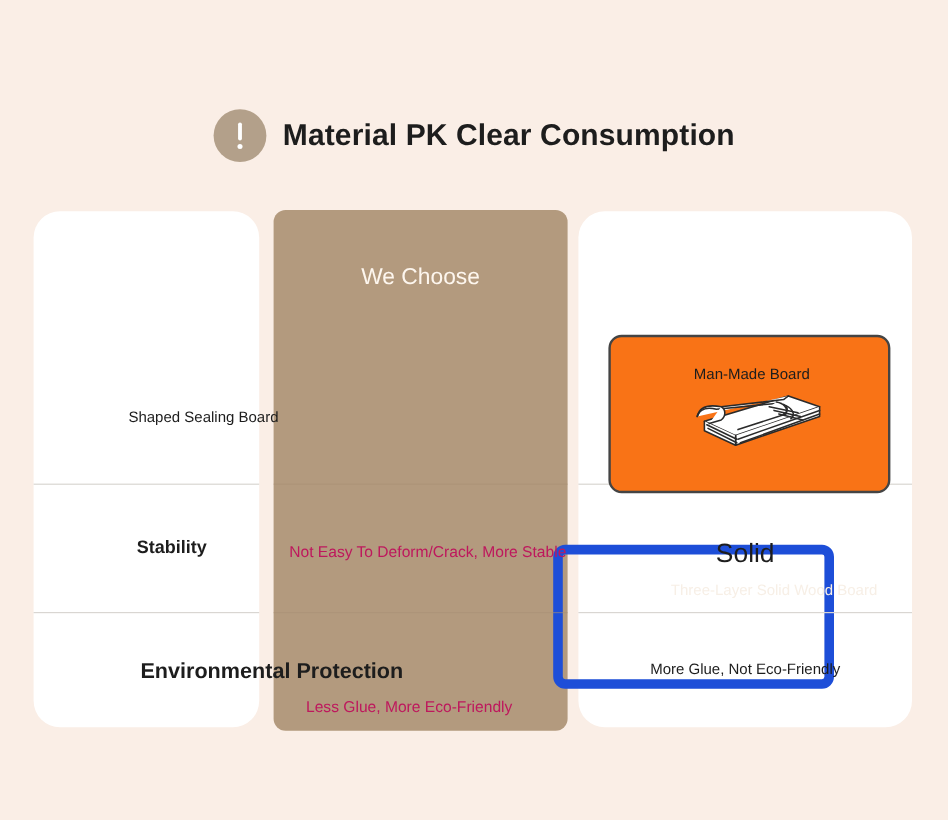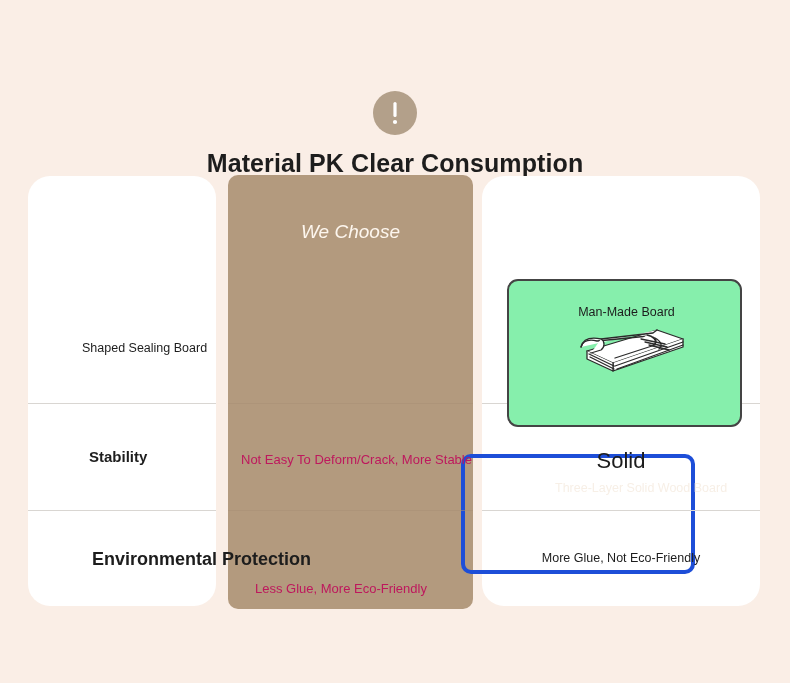--- a/index.html
+++ b/index.html
@@ -8,21 +8,21 @@
     background:#faeee6;
     font-family:"Liberation Sans",sans-serif;
     overflow:hidden;
     position:relative;
   }
   .stage{position:absolute;left:0;top:0;width:790px;height:683px;}
 
   
   .title-row{
     position:absolute;left:0;top:91px;width:790px;
-    display:flex;align-items:center;justify-content:center;gap:14px;flex-direction:column;
+    display:flex;align-items:center;justify-content:center;gap:14px;
   }
   .alert-circle{
     width:44px;height:44px;border-radius:50%;
     background:#b3a08a;
     display:flex;align-items:center;justify-content:center;
     flex:0 0 auto;
   }
   .alert-circle svg{display:block;}
   .title-text{
     font-size:25px;font-weight:bold;color:#1d1d1d;
@@ -50,51 +50,51 @@
   .div-l1{left:28px;top:403px;width:188px;}
   .div-l2{left:28px;top:510px;width:188px;}
   .div-r1{left:482px;top:403px;width:278px;}
   .div-r2{left:482px;top:510px;width:278px;}
   .div-m1{left:228px;top:403px;width:245px;background:#a88f74;opacity:.55;}
   .div-m2{left:228px;top:510px;width:245px;background:#a88f74;opacity:.55;}
 
   
   .head-mid{
     position:absolute;left:228px;top:221px;width:245px;
-    text-align:center;font-size:19px;color:#fdf6ee;font-style:italic;
+    text-align:center;font-size:19px;color:#fdf6ee;
   }
   .head-right{
     position:absolute;left:482px;top:222px;width:278px;
     text-align:center;font-size:17px;font-weight:bold;color:#1d1d1d;
   }
 
   
   .box-mid{
     position:absolute;left:233px;top:279px;width:234px;height:120px;
-    border:4px solid #1d4ed8;border-radius:10px;box-sizing:border-box;
+    border:8px solid #1d4ed8;border-radius:10px;box-sizing:border-box;
   }
   .box-right{
-    position:absolute;left:507px;top:279px;width:235px;height:148px;
+    position:absolute;left:507px;top:279px;width:235px;height:132px;
     border:2.5px solid #444444;border-radius:11px;box-sizing:border-box;
-    background:#86efac;
+    background:#f97316;
   }
   .box-label-mid{
     position:absolute;left:90px;top:23px;
     font-size:12.5px;color:#f7efe6;white-space:nowrap;
   }
   .box-label-right{
     position:absolute;left:0;top:24px;width:235px;
     text-align:center;font-size:12.5px;color:#1d1d1d;white-space:nowrap;
   }
   .art-mid{position:absolute;left:70px;top:46px;}
   .art-right{position:absolute;left:48px;top:44px;}
 
   
   .lbl{
-    position:absolute;font-weight:bold;color:#1d1d1d;white-space:nowrap;
+    position:absolute;font-weight:bold;color:#1d1d1d;white-space:nowrap;margin-left:25px;
   }
   .lbl-shaped{left:82px;top:341px;font-size:12.5px;font-weight:normal;}
   .lbl-stability{left:89px;top:448px;font-size:15px;}
   .lbl-env{left:92px;top:549px;font-size:18px;}
 
   .mid-val{
     position:absolute;color:#be185d;white-space:nowrap;font-size:13px;
   }
   .mid-stability{left:241px;top:452px;}
   .mid-env{left:255px;top:581px;}

